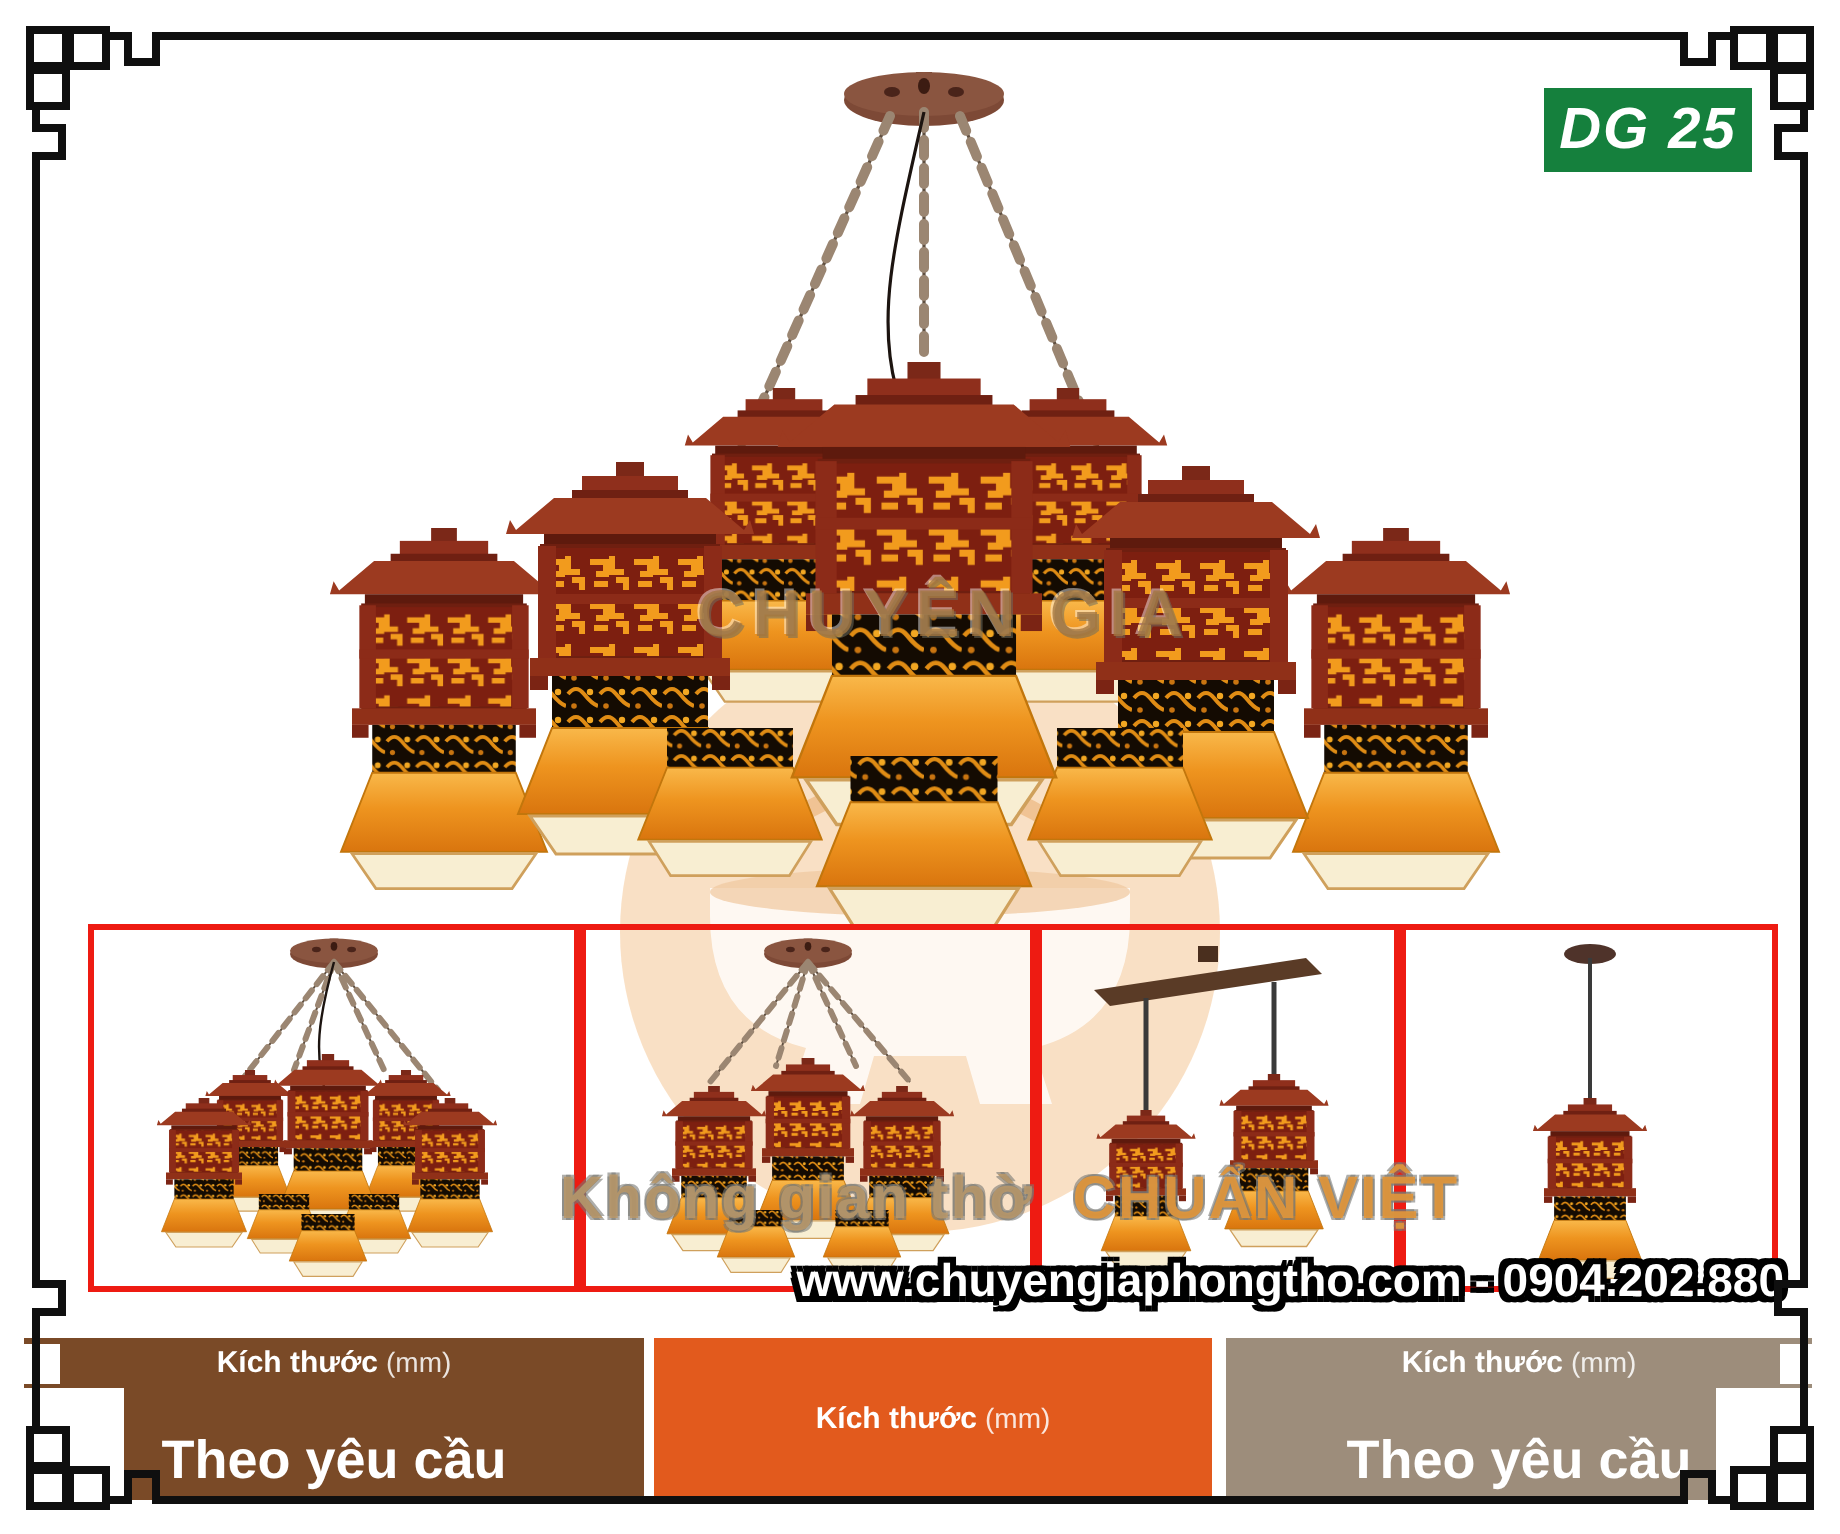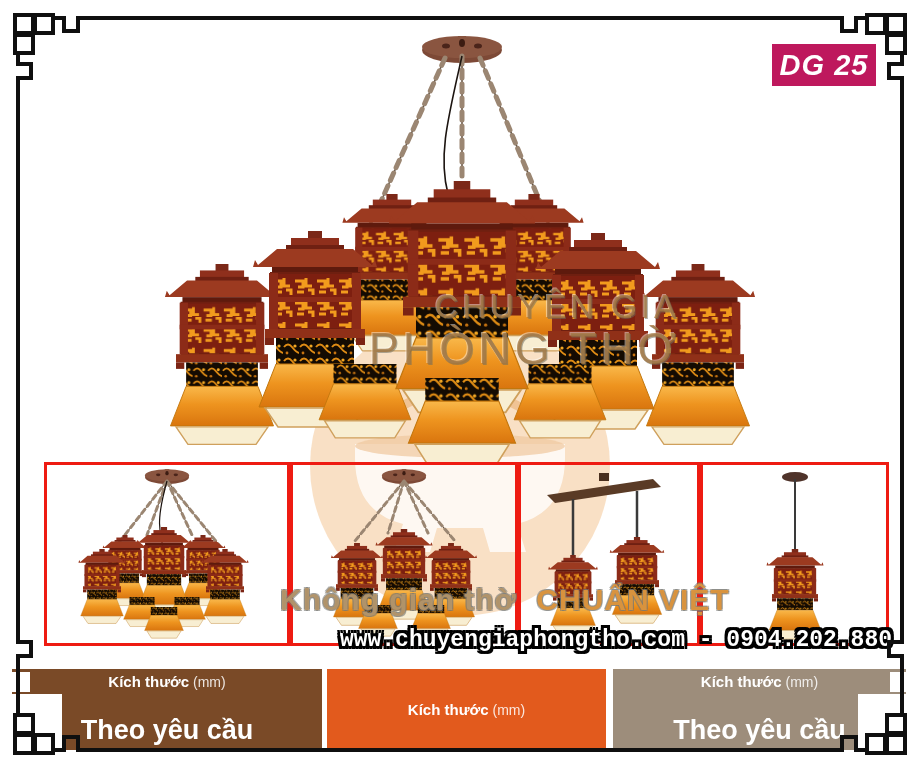--- a/index.html
+++ b/index.html
@@ -1,27 +1,27 @@
 <!DOCTYPE html>
 <html><head>
 <meta charset="utf-8">
 <style>
   html,body{margin:0;padding:0;background:#fff;}
   .canvas{position:relative;width:920px;height:767px;background:#ffffff;overflow:hidden;
           font-family:"Liberation Sans",sans-serif;}
   svg{display:block;}
 
   
-  .badge{position:absolute;left:772px;top:44px;width:104px;height:42px;background:#be185d;
+  .badge{position:absolute;left:772px;top:44px;width:104px;height:42px;background:#15803d;
          color:#fff;font-weight:bold;font-style:italic;font-size:29px;letter-spacing:1px;
          display:flex;align-items:center;justify-content:center;z-index:9;}
 
   
-  .product-wm{position:absolute;left:240px;top:290px;width:440px;z-index:3;text-align:right;
-      color:rgba(163,118,64,0.78);font-weight:normal;line-height:1.0;
+  .product-wm{position:absolute;left:252px;top:290px;width:440px;z-index:3;text-align:center;
+      color:rgba(163,118,64,0.78);font-weight:bold;line-height:1.0;
       text-shadow:1px 1px 0 rgba(110,110,95,.55),-1px -1px 0 rgba(255,255,255,.45);}
   .product-wm .l1{font-size:33px;letter-spacing:4px;}
   .product-wm .l2{font-size:45px;letter-spacing:4px;margin-top:3px;}
 
   
   .thumb{position:absolute;top:462px;height:184px;border:3px solid #ee1b12;box-sizing:border-box;
          background:transparent;z-index:3;}
   .thumb-1{left:44px;width:246px;}
   .thumb-2{left:290px;width:228px;}
   .thumb-3{left:518px;width:182px;}
@@ -30,21 +30,21 @@
   .gallery-wm{position:absolute;left:252px;top:583px;z-index:4;font-weight:bold;font-size:30px;
       white-space:nowrap;letter-spacing:1px;
       text-shadow:-1px -1px 0 rgba(120,120,115,.6),1px -1px 0 rgba(120,120,115,.6),
                   -1px 1px 0 rgba(120,120,115,.6),1px 1px 0 rgba(120,120,115,.6);}
   .gallery-wm .g1{color:rgba(186,152,104,.85);margin-left:28px;}
   .gallery-wm .g2{color:rgba(226,150,56,.9);margin-left:10px;margin-top:42px;}
 
   .contact{position:absolute;right:28px;top:627px;z-index:5;color:#ffffff;font-weight:bold;
       font-size:23px;white-space:nowrap;letter-spacing:0px;
       text-shadow:-3px -3px 0 #000,3px -3px 0 #000,-3px 3px 0 #000,3px 3px 0 #000,
-                  -3px 0 0 #000,3px 0 0 #000,0 -3px 0 #000,0 3px 0 #000;font-family:Liberation Mono, monospace;}
+                  -3px 0 0 #000,3px 0 0 #000,0 -3px 0 #000,0 3px 0 #000;}
 
   
   .bar{position:absolute;top:669px;height:81px;z-index:6;color:#fff;display:flex;
        flex-direction:column;align-items:center;justify-content:center;text-align:center;gap:20px;}
   .bar-1{left:12px;width:310px;background:#7a4a27;}
   .bar-2{left:327px;width:279px;background:#e25a1d;}
   .bar-3{left:613px;width:293px;background:#9d8d7b;}
   .bar .line1{font-size:15px;font-weight:bold;}
   .bar .line1 .unit{font-weight:normal;font-size:14px;opacity:.85;margin-left:4px;}
   .bar .line2{font-size:27px;font-weight:bold;margin-top:5px;}
@@ -148,21 +148,20 @@
       <use href="#lantern" transform="translate(468,207) scale(1)"></use>
       <use href="#shadeOnly" transform="translate(235,338) scale(0.9)"></use>
       <use href="#shadeOnly" transform="translate(430,338) scale(0.9)"></use>
       <use href="#lantern" transform="translate(332,155) scale(1.18)"></use>
       <use href="#shadeOnly" transform="translate(332,352) scale(1.05)"></use>
     </g>
   </svg>
 
   <div class="product-wm">
     <div class="l1">CHUYÊN GIA</div>
-    <div class="l2">PHÒNG THỜ</div>
   </div>
 
   <div class="thumb thumb-1">
     <svg width="240" height="178" viewBox="0 0 240 178">
       <use href="#canopy" transform="translate(120,12) scale(0.55)"></use>
       <path class="chmb" d="M120,16 L70,80 M120,16 L100,70 M120,16 L145,70 M120,16 L172,80"></path>
       <path class="chm" d="M120,16 L70,80 M120,16 L100,70 M120,16 L145,70 M120,16 L172,80"></path>
       <path d="M120,16 C112,45 110,62 116,82" stroke="#1c1410" stroke-width="1.2" fill="none"></path>
       <use href="#lantern" transform="translate(78,70) scale(0.36)"></use>
       <use href="#lantern" transform="translate(156,70) scale(0.36)"></use>

